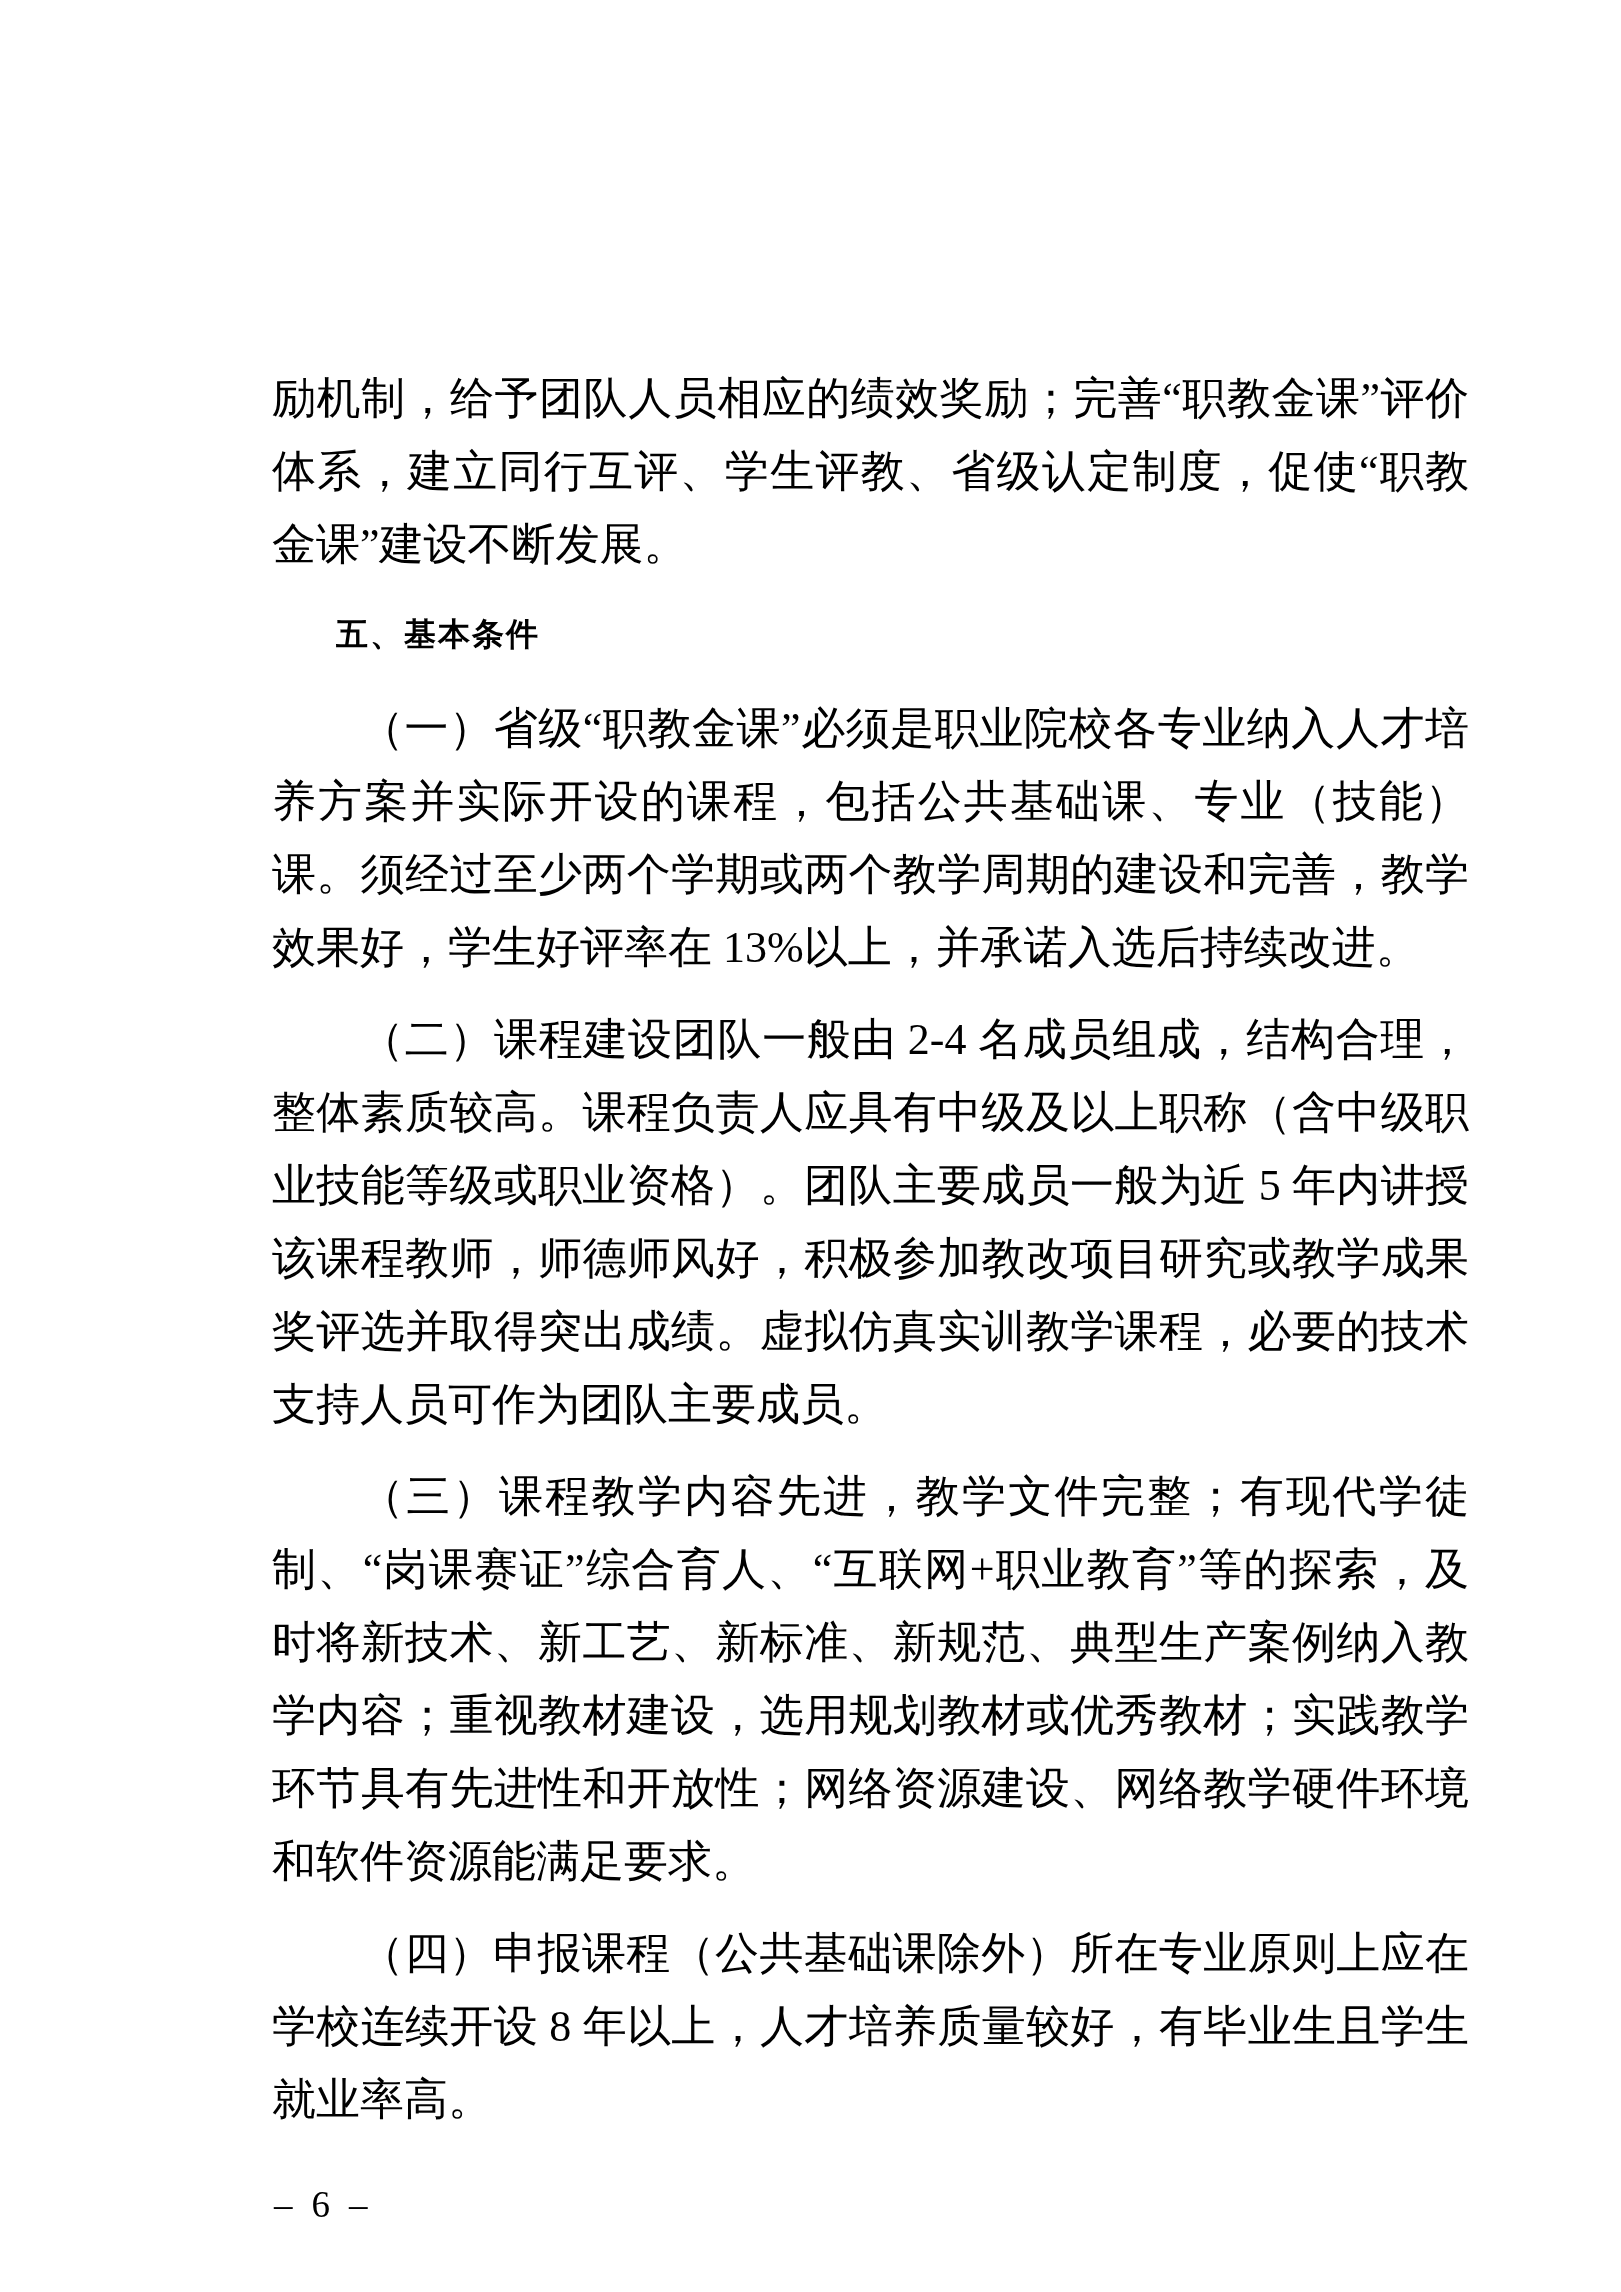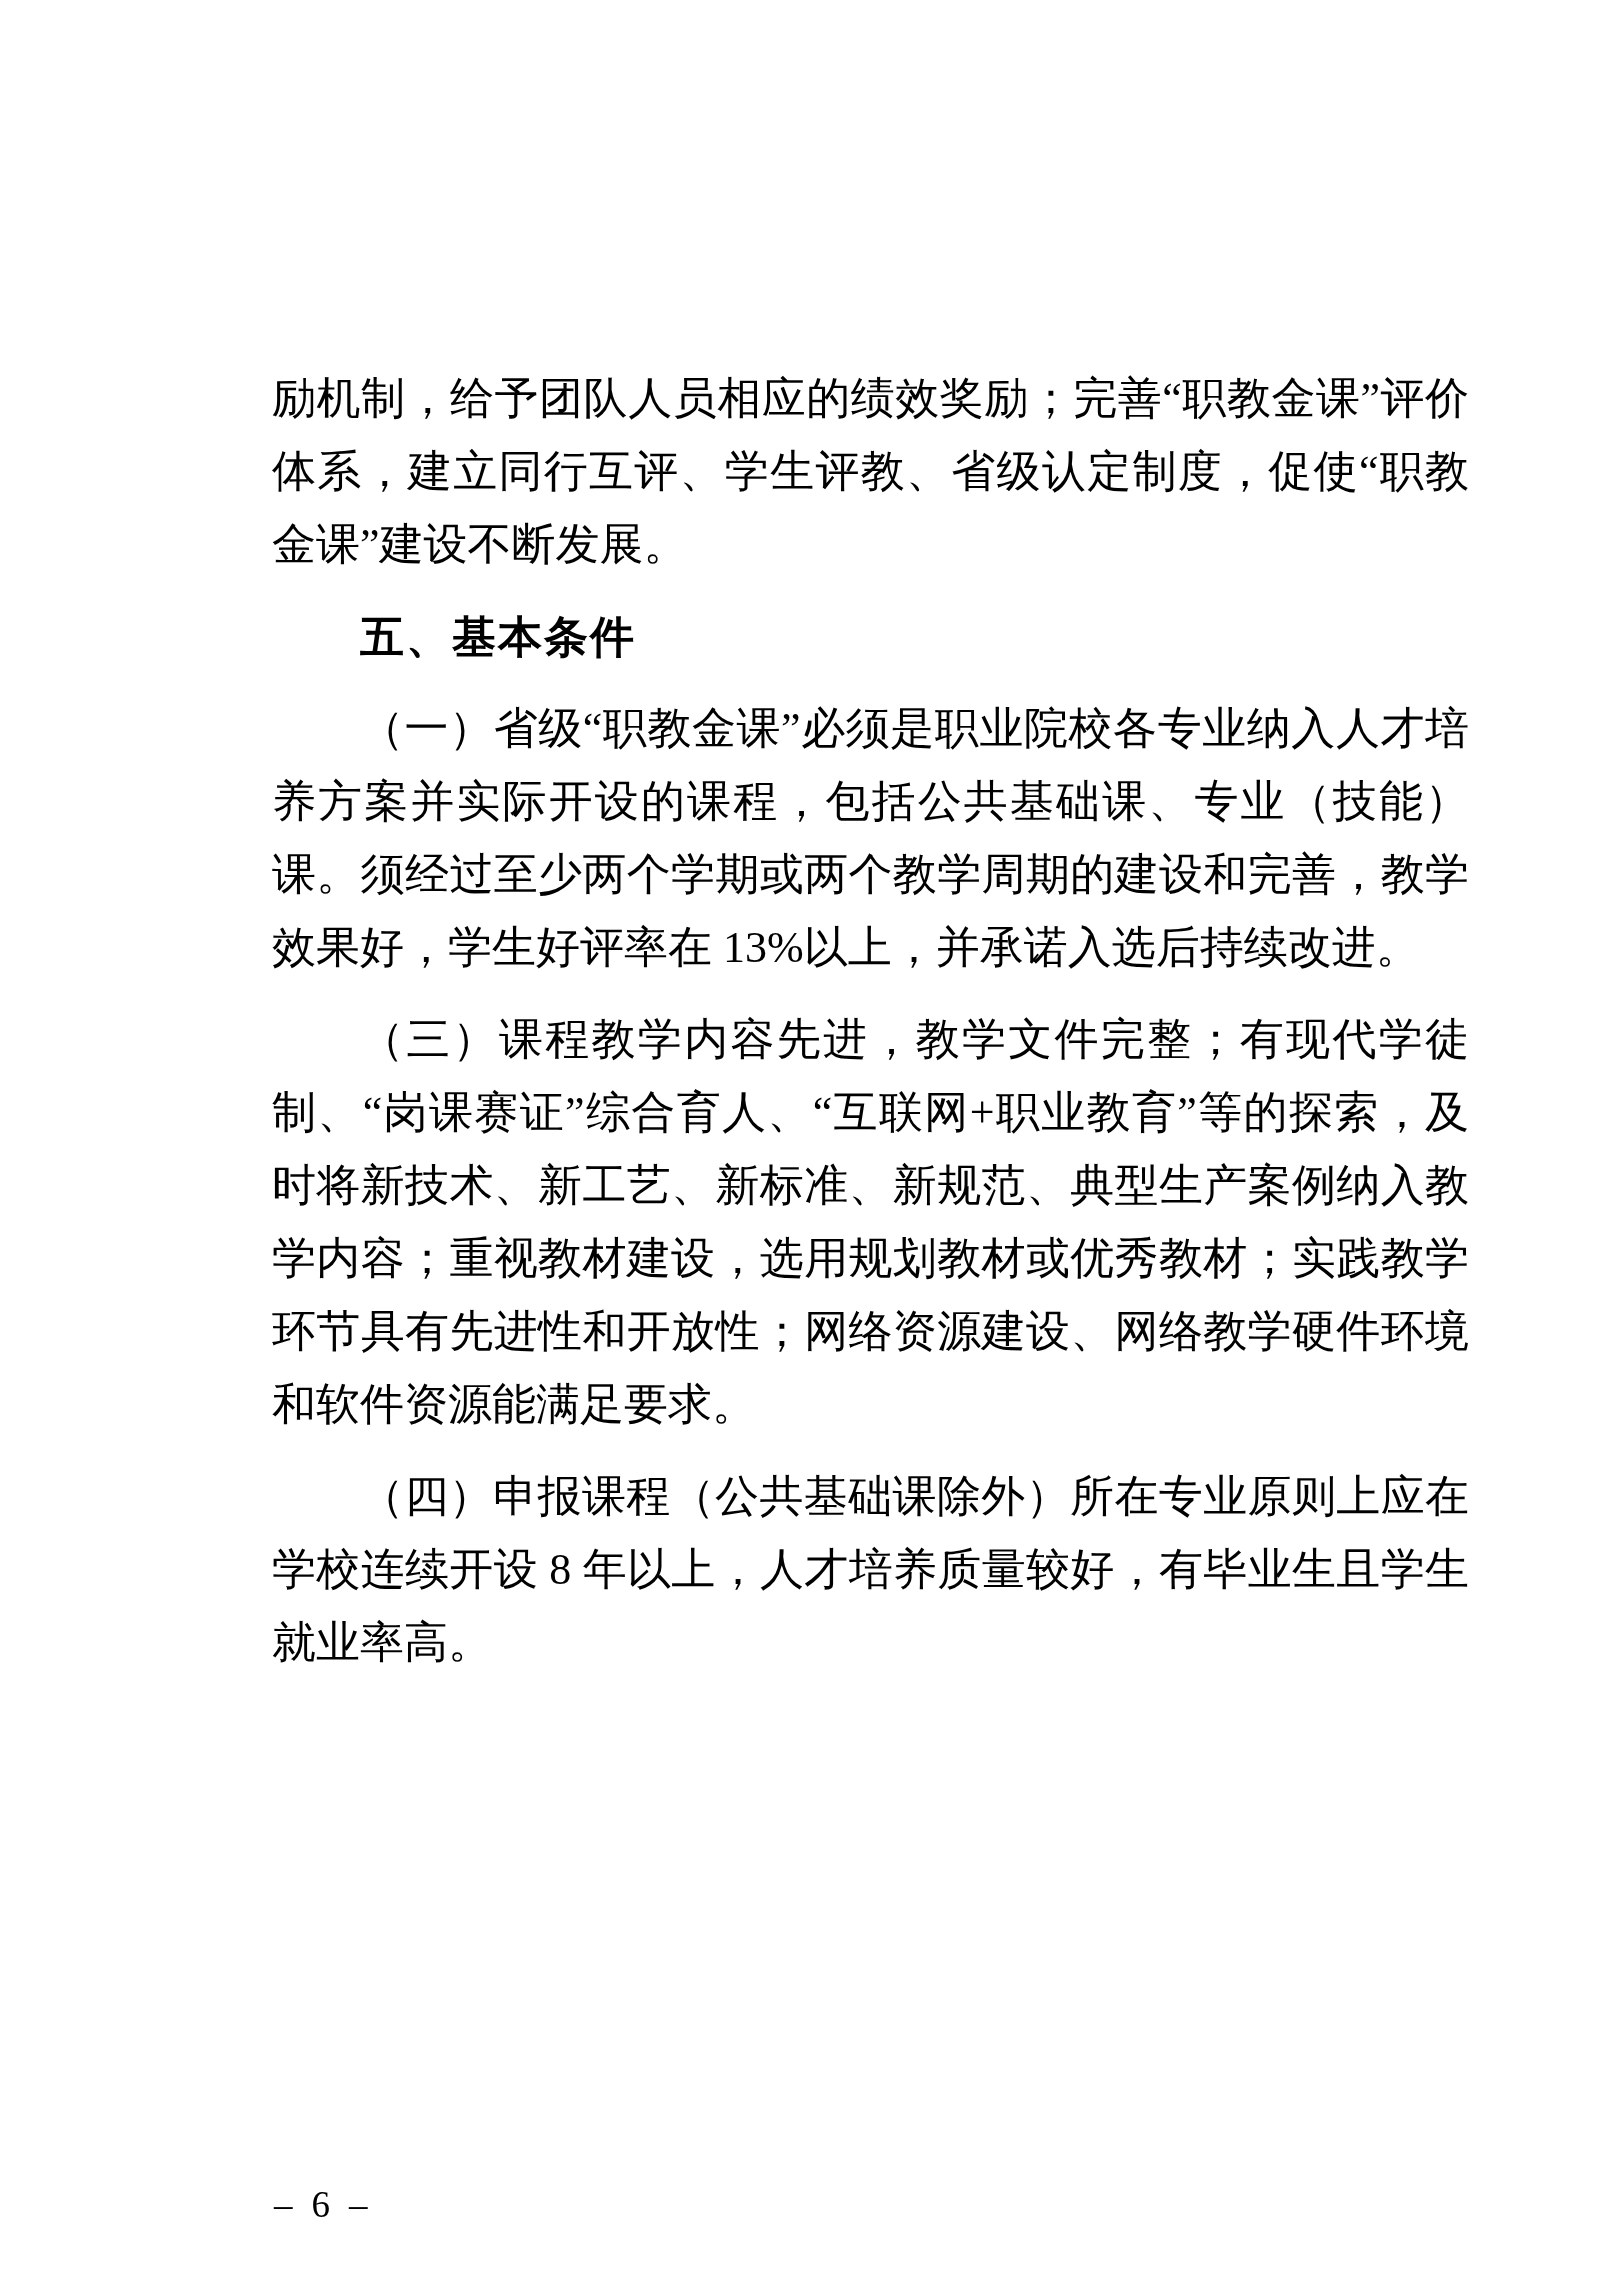--- a/index.html
+++ b/index.html
@@ -30,25 +30,25 @@
     line-height: 73px;
     text-align: justify;
     text-justify: inter-character;
     text-indent: 2em;
     word-break: break-all;
   }
   .para.no-indent {
     text-indent: 0;
   }
   .heading {
-    font-size: 44px;
+    font-size: 32px;
     line-height: 73px;
     font-weight: bold;
     text-indent: 2em;
-    font-family: Liberation Sans, sans-serif;
+    font-family: Liberation Mono, monospace;
     letter-spacing: 2px;
   }
   .page-footer {
     position: absolute;
     left: 207px;
     top: 2129px;
   }
   .page-number {
     font-size: 37px;
     line-height: 47px;
@@ -58,20 +58,21 @@
   }
 </style>
 </head>
 <body>
 
 <div class="page">
   <main class="content">
     <p class="para no-indent">励机制，给予团队人员相应的绩效奖励；完善“职教金课”评价体系，建立同行互评、学生评教、省级认定制度，促使“职教金课”建设不断发展。</p>
     <h2 class="heading">五、基本条件</h2>
     <p class="para">（一）省级“职教金课”必须是职业院校各专业纳入人才培养方案并实际开设的课程，包括公共基础课、专业（技能）课。须经过至少两个学期或两个教学周期的建设和完善，教学效果好，学生好评率在 13%以上，并承诺入选后持续改进。</p>
+    <p class="para">（二）课程建设团队一般由 2-4 名成员组成，结构合理，整体素质较高。课程负责人应具有中级及以上职称（含中级职业技能等级或职业资格）。团队主要成员一般为近 5 年内讲授该课程教师，师德师风好，积极参加教改项目研究或教学成果奖评选并取得突出成绩。虚拟仿真实训教学课程，必要的技术支持人员可作为团队主要成员。</p>
     <p class="para">（三）课程教学内容先进，教学文件完整；有现代学徒制、“岗课赛证”综合育人、“互联网+职业教育”等的探索，及时将新技术、新工艺、新标准、新规范、典型生产案例纳入教学内容；重视教材建设，选用规划教材或优秀教材；实践教学环节具有先进性和开放性；网络资源建设、网络教学硬件环境和软件资源能满足要求。</p>
     <p class="para">（四）申报课程（公共基础课除外）所在专业原则上应在学校连续开设 8 年以上，人才培养质量较好，有毕业生且学生就业率高。</p>
   </main>
   <footer class="page-footer">
     <span class="page-number">– 6 –</span>
   </footer>
 </div>
 
 
 </body></html>

